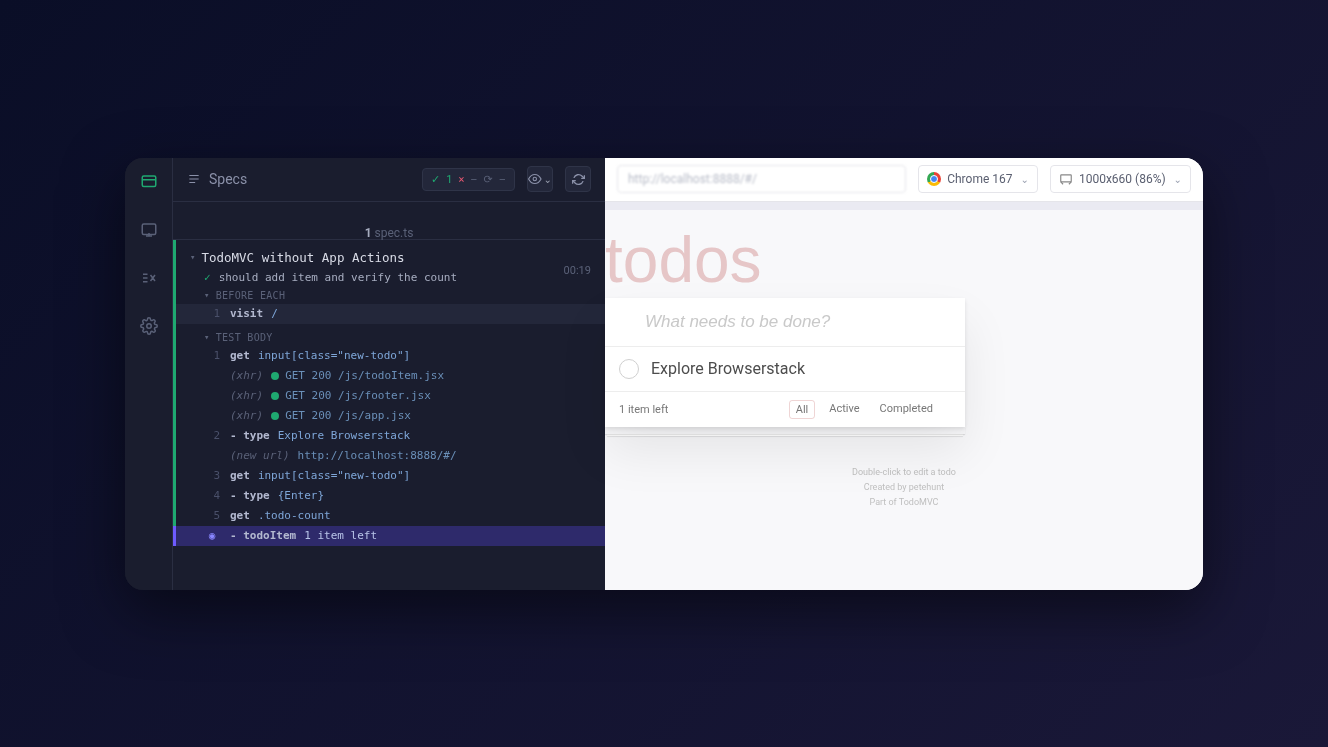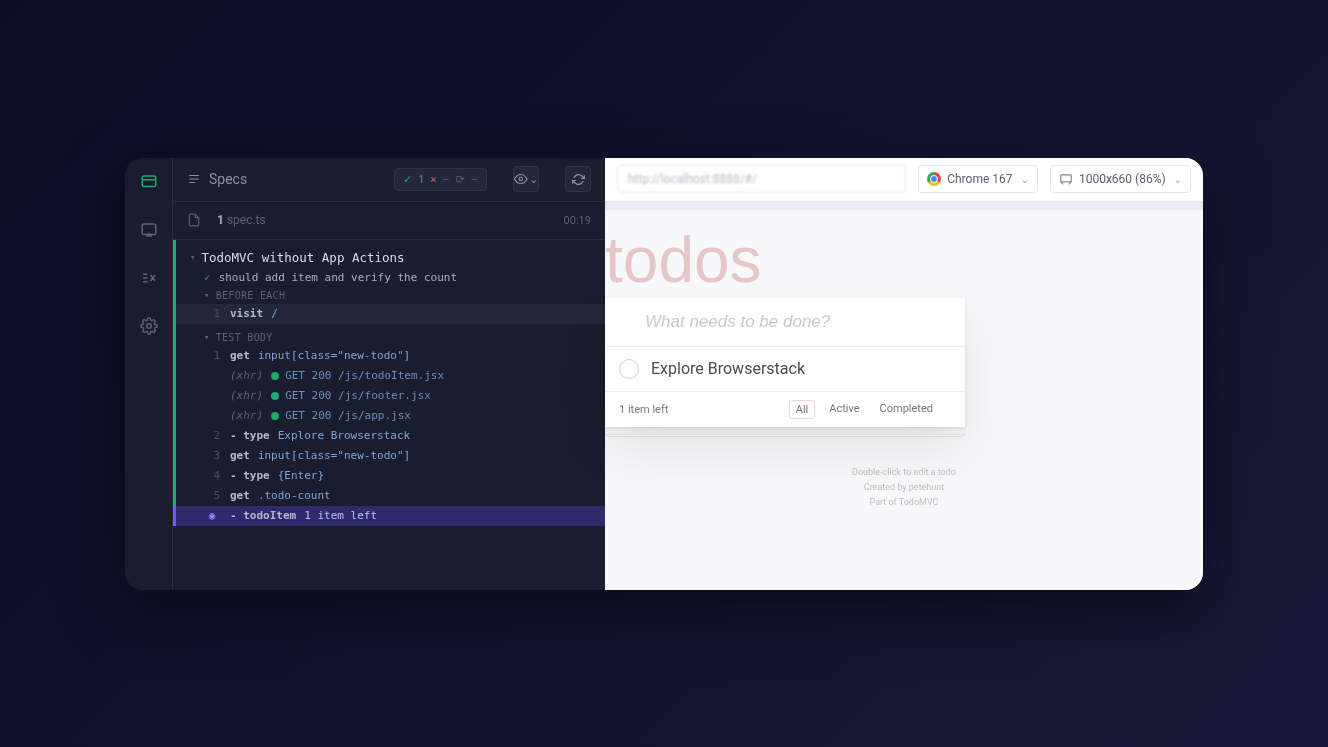--- a/index.html
+++ b/index.html
@@ -49,39 +49,39 @@
   flex-direction: column;
   color: #a7adc0;
   font-size: 12px;
 }
 .lp-header {
   height: 44px;
   border-bottom: 1px solid #2a2e42;
   display: flex;
   align-items: center;
   padding: 16px 14px;
-  gap: 26px;
+  gap: 12px;
 }
 .lp-title { color: #8a90a8; font-size: 14px; flex: 1; display: flex; align-items: center; gap: 8px;}
 .pill {
   display: inline-flex; align-items: center; gap: 6px;
   background: #23273a; border: 1px solid #2f3448;
   border-radius: 4px; padding: 4px 8px; font-size: 11px;
   color: #8a90a8;
 }
 .pill .pass { color: #1fa971; }
 .pill .fail { color: #e45770; }
 .icon-btn {
   width: 26px; height: 26px; display: flex; align-items: center; justify-content: center;
   background: #23273a; border: 1px solid #2f3448; border-radius: 4px;
   color: #8a90a8; cursor: pointer;
 }
 .lp-specrow {
   height: 38px; border-bottom: 1px solid #2a2e42;
-  display: flex; align-items: center; padding: 0 14px; gap: 16px;
+  display: flex; align-items: center; padding: 0 14px; gap: 24px; flex-direction: column;
 }
 .lp-specrow .file { color: #a7adc0; font-size: 12px; }
 .lp-specrow .ext { color: #5a6178; }
 .lp-specrow .time { margin-left: auto; color: #5a6178; font-size: 11px; }
 .lp-body { flex: 1; overflow: auto; font-family: "Menlo", "Monaco", monospace; font-size: 11px; }
 .suite-row, .test-row, .section-row, .cmd-row {
   display: flex; align-items: center; padding: 3px 0 3px 14px;
 }
 .green-bar { border-left: 3px solid #1fa971; }
 .blue-bar { border-left: 3px solid #6e5bff; }
@@ -286,20 +286,25 @@
         <span class="xhr">(xhr)</span>
         <span class="dot"></span>
         <span class="url"><span>GET 200</span> <span>/js/app.jsx</span></span>
       </div>
       <div class="cmd-row green-bar">
         <span class="num">2</span>
         <span class="cmd">- type</span>
         <span class="arg">Explore Browserstack</span>
       </div>
       <div class="cmd-row green-bar">
+        <span class="num"></span>
+        <span class="xhr">(new url)</span>
+        <span class="url">http://localhost:8888/#/</span>
+      </div>
+      <div class="cmd-row green-bar">
         <span class="num">3</span>
         <span class="cmd">get</span>
         <span class="arg">input[class="new-todo"]</span>
       </div>
       <div class="cmd-row green-bar">
         <span class="num">4</span>
         <span class="cmd">- type</span>
         <span class="arg">{Enter}</span>
       </div>
       <div class="cmd-row green-bar">

